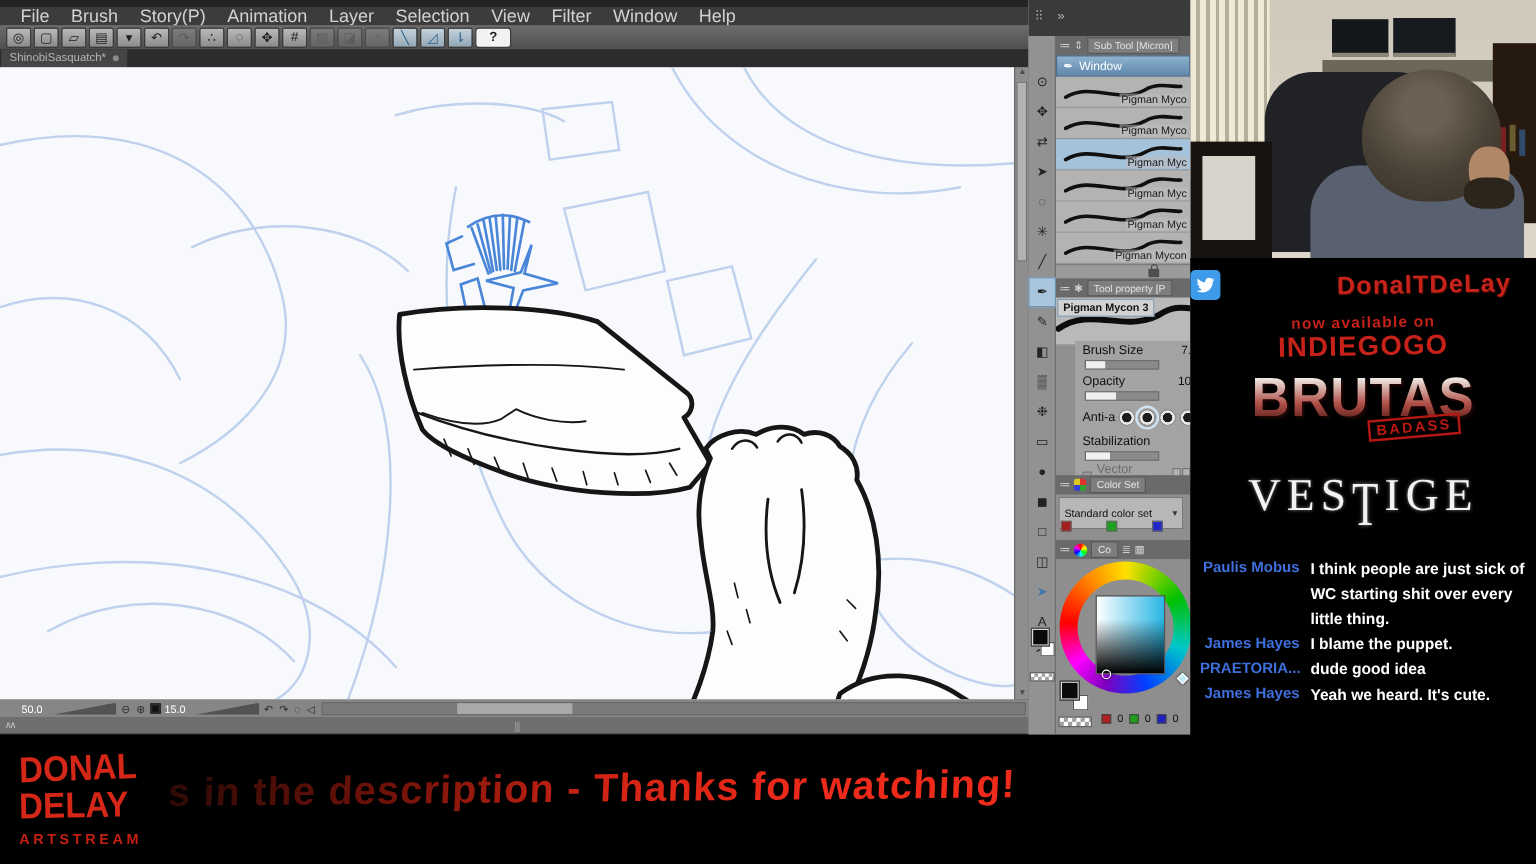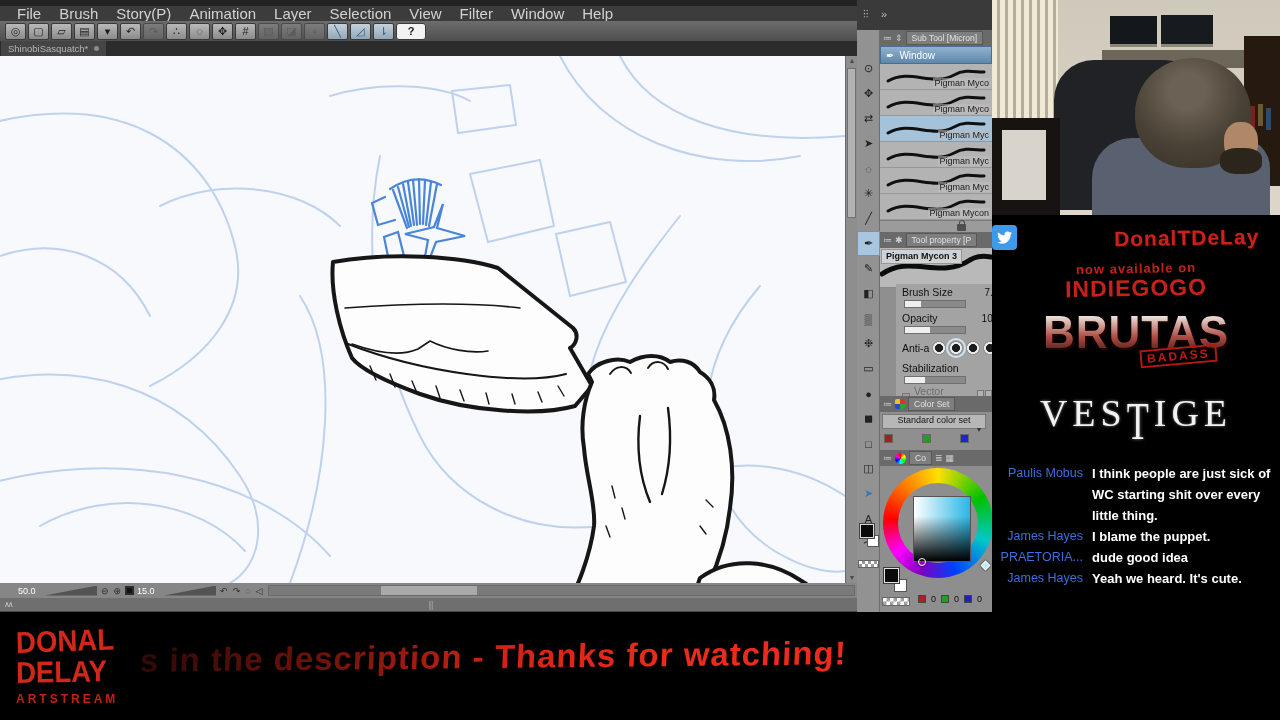--- a/index.html
+++ b/index.html
@@ -106,22 +106,22 @@
   .acirc.on { outline:2px solid #cfe3f2; outline-offset:1px; }
   #vectrow { display:flex; align-items:center; gap:4px; height:22px; padding-left:6px; color:#6d6d6d; }
   #vectrow .cb { width:9px; height:9px; background:#9c9c9c; border:1px solid #787878; }
   #vectrow .bars { display:flex; gap:1px; margin-left:2px;}
   #vectrow .bars i { width:7px; height:14px; background:#b2b2b2; border:1px solid #777; }
 
   
   #cs-tabrow { top:396px; }
   .cs-ico { width:10px; height:10px; border-radius:2px;
             background:conic-gradient(#e03030 0 25%,#2fa42f 0 50%,#3040d8 0 75%,#ddc920 0); }
-  #cs-drop { position:absolute; left:2px; top:414px; width:104px; height:15px; background:#b7b7b7;
-             border:1px solid #777; font-size:9px; color:#111; display:flex; align-items:center; padding:0 4px;flex-direction:column;}
+  #cs-drop { position:absolute; left:2px; top:414px; width:104px; height:27px; background:#b7b7b7;
+             border:1px solid #777; font-size:9px; color:#111; display:flex; align-items:center; padding:0 4px;}
   #cs-drop .car { margin-left:auto; font-size:8px; color:#333;}
   #cs-swatches { position:absolute; left:4px; top:434px; display:flex; gap:29px; }
   #cs-swatches i { width:9px; height:9px; border:1px solid #666; }
   #cw-tabrow { top:450px; }
   .wheel-ico { width:11px; height:11px; border-radius:50%;
      background:conic-gradient(#f00,#ff0,#0f0,#0ff,#00f,#f0f,#f00); }
 
   
   #wheelarea { position:absolute; left:0; top:466px; width:112px; height:146px; background:#8e8e8e; }
   #ring { position:absolute; left:3px; top:2px; width:110px; height:110px; border-radius:50%;
@@ -184,21 +184,21 @@
             text-shadow:none; filter:drop-shadow(2px 2px 0 #1a0505); }
   #badass { position:absolute; left:148px; top:132px; border:2px solid #b51712; color:#c01913;
             font-size:12px; font-weight:800; letter-spacing:2px; padding:0 5px;
             transform:rotate(-5deg); }
   #vestige { position:absolute; left:0; top:176px; width:288px; text-align:center;
              font-family:"Liberation Serif", serif; font-size:38px; color:#f2f2f2; letter-spacing:5px;
              text-shadow:0 0 3px #888; }
   #vestige .vt { display:inline-block; transform:scaleY(1.45) translateY(5px); font-size:0.95em; }
   #chat { position:absolute; left:8px; top:248px; width:274px; }
   .chatrow { display:flex; margin-bottom:0; }
-  .chatname { width:92px; min-width:92px; text-align:right; color:#3f6fdc; font-weight:normal;
+  .chatname { width:92px; min-width:92px; text-align:right; color:#3f6fdc; font-weight:bold;
               font-size:12.5px; line-height:21px; padding-right:9px; white-space:nowrap; overflow:hidden;}
   .chattext { flex:1; color:#fff; font-weight:bold; font-size:13px; line-height:21px; }
 
   
   #banner { position:absolute; left:0; top:620px; width:1280px; height:100px; background:#000; }
   #blogo { position:absolute; left:16px; top:6px; color:#d42718; font-weight:800; }
   #blogo .l1 { font-size:30px; transform:scaleX(.92) rotate(-2deg); transform-origin:left; letter-spacing:0px;}
   #blogo .l2 { font-size:30px; transform:scaleX(.92) rotate(-1deg); transform-origin:left; margin-top:-4px;}
   #blogo .l3 { font-size:12px; letter-spacing:3px; margin-top:2px; color:#c22014;}
   #ticker { position:absolute; left:140px; top:18px; font-size:33px; font-weight:800; letter-spacing:1px;

